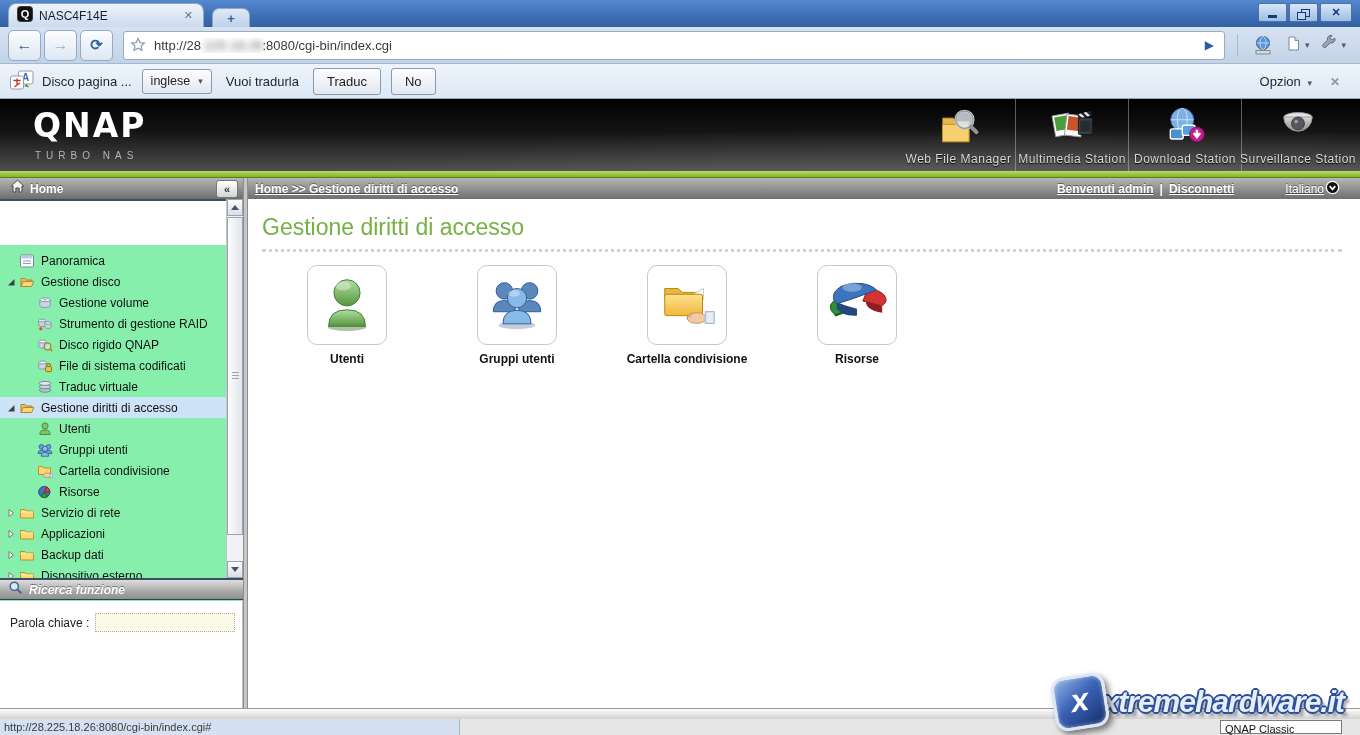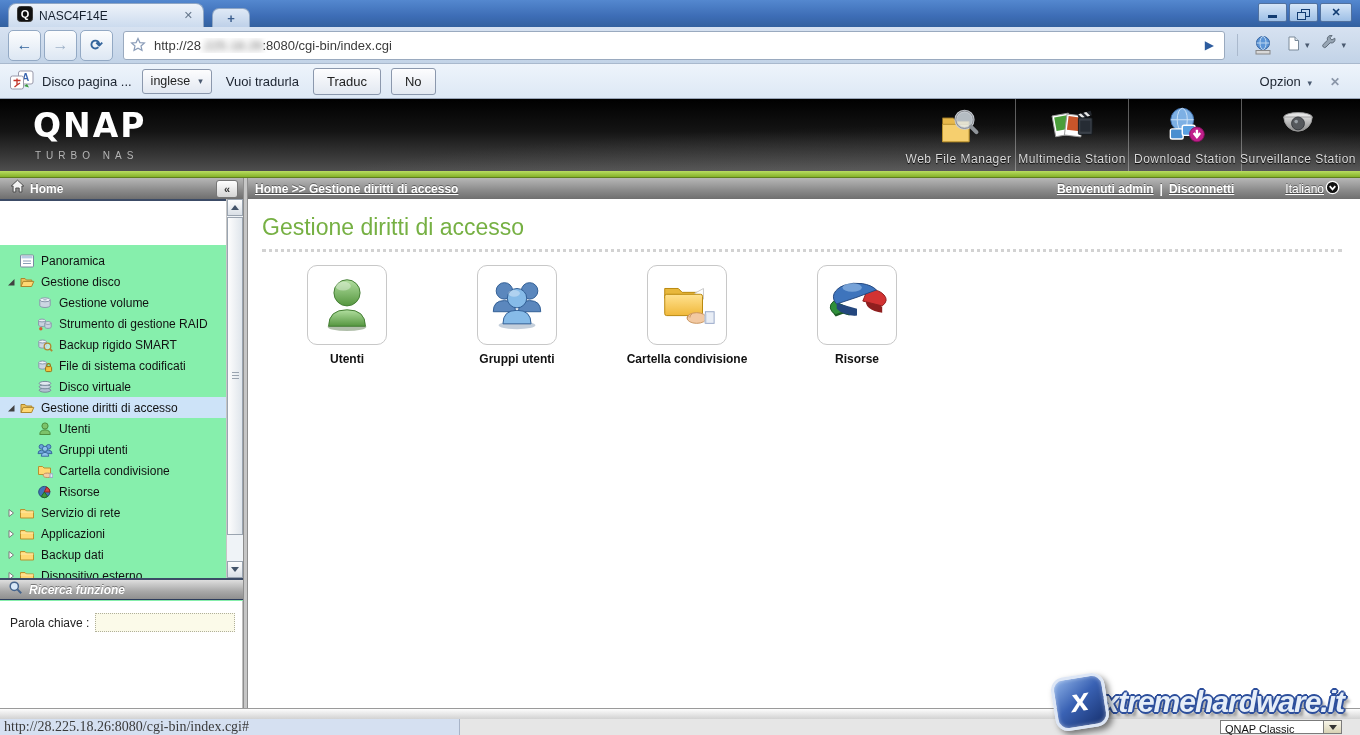--- a/index.html
+++ b/index.html
@@ -151,24 +151,24 @@
     display:flex;align-items:center;justify-content:center;}
   .shortcut-box svg{width:62px;height:62px;}
   .shortcut-label{margin-top:7px;font-size:12px;font-weight:bold;color:#111;white-space:nowrap;}
 
   
   .bottom-strip{position:absolute;left:0;top:708px;width:1360px;height:11px;
     background:linear-gradient(#fdfdfd,#d2d2d2);border-top:1px solid #9a9a9a;box-sizing:border-box;}
   .statusbar{position:absolute;left:0;top:719px;width:1360px;height:16px;background:#e6e6e6;}
   .status-bubble{width:460px;height:16px;background:#d5e0f1;border-right:1px solid #a8b4c8;
     display:flex;align-items:center;box-sizing:border-box;}
-  .status-bubble span{font-size:14px;color:#3a3a3a;padding-left:4px;white-space:nowrap;font-family:Liberation Serif, serif;}
+  .status-bubble span{font-size:11px;color:#3a3a3a;padding-left:4px;white-space:nowrap;}
 
   .theme-select{position:absolute;right:18px;bottom:1px;width:122px;height:14px;display:flex;
-    border:1px solid #7b7b7b;background:#fff;box-sizing:border-box;z-index:40;}
+    border:1px solid #7b7b7b;background:#fff;box-sizing:border-box;z-index:40;flex-direction:column;}
   .ts-value{flex:1;font-size:11px;color:#111;padding:2px 0 0 4px;white-space:nowrap;}
   .ts-arrow{width:17px;background:linear-gradient(#f8f6ea,#d8d2b4);border-left:1px solid #7b7b7b;
     display:flex;align-items:center;justify-content:center;}
   .ts-arrow i{width:0;height:0;border-left:4px solid transparent;border-right:4px solid transparent;
     border-top:5px solid #333;}
 
   
   .watermark{position:absolute;right:16px;bottom:6px;display:flex;align-items:center;z-index:50;}
   .wm-badge{width:48px;height:48px;border-radius:13px;transform:rotate(-9deg);
     background:linear-gradient(145deg,#8fb3e8 0%,#3a62b4 45%,#16306e 100%);
@@ -434,42 +434,42 @@
       </div>
       <div class="tree-row lvl2">
         <span class="tree-icon">
           <svg viewBox="0 0 16 16">
             <path d="M1.8 4.5 V9.5 c0 1 1.7 1.6 3.7 1.6 s3.7 -.6 3.7 -1.6 V4.5" fill="#ccd6e2" stroke="#8a98ac"></path>
             <ellipse cx="5.5" cy="4.5" rx="3.7" ry="1.5" fill="#eef3f8" stroke="#8a98ac"></ellipse>
             <circle cx="10.5" cy="9.5" r="3.3" fill="rgba(215,232,248,.65)" stroke="#b08830" stroke-width="1.3"></circle>
             <line x1="12.9" y1="11.9" x2="15.2" y2="14.2" stroke="#b08830" stroke-width="1.8"></line>
           </svg>
         </span>
-        <span class="tree-label">Backup rigido SMART</span>
+        <span class="tree-label">Disco rigido QNAP</span>
       </div>
       <div class="tree-row lvl2">
         <span class="tree-icon">
           <svg viewBox="0 0 16 16">
             <path d="M1.8 4.5 V9.5 c0 1 1.7 1.6 3.7 1.6 s3.7 -.6 3.7 -1.6 V4.5" fill="#ccd6e2" stroke="#8a98ac"></path>
             <ellipse cx="5.5" cy="4.5" rx="3.7" ry="1.5" fill="#eef3f8" stroke="#8a98ac"></ellipse>
             <path d="M9.8 8.6 V7.4 a1.8 1.8 0 0 1 3.6 0 V8.6" fill="none" stroke="#9a7214" stroke-width="1.2"></path>
             <rect x="8.6" y="8.6" width="6" height="5" rx="1" fill="#f2c23e" stroke="#9a7214"></rect>
           </svg>
         </span>
         <span class="tree-label">File di sistema codificati</span>
       </div>
       <div class="tree-row lvl2">
         <span class="tree-icon">
           <svg viewBox="0 0 16 16">
             <ellipse cx="8" cy="11.2" rx="5.8" ry="2" fill="#b2c0d2" stroke="#7a8a9c"></ellipse>
             <ellipse cx="8" cy="7.8" rx="5.8" ry="2" fill="#c8d3e0" stroke="#7a8a9c"></ellipse>
             <ellipse cx="8" cy="4.4" rx="5.8" ry="2" fill="#e2e8f0" stroke="#7a8a9c"></ellipse>
           </svg>
         </span>
-        <span class="tree-label">Disco virtuale</span>
+        <span class="tree-label">Traduc virtuale</span>
       </div>
       <div class="tree-row lvl1 selected">
         <span class="tree-arrow">
           <svg viewBox="0 0 10 10">
             <path d="M8.5 2 V8.5 H2 Z" fill="#404040"></path>
           </svg>
         </span>
         <span class="tree-icon">
           <svg viewBox="0 0 16 16">
             <path d="M2 12.5 V4.5 H6 L7.4 6 H12.8 V7.4" fill="#edc25a" stroke="#ad862c"></path>

